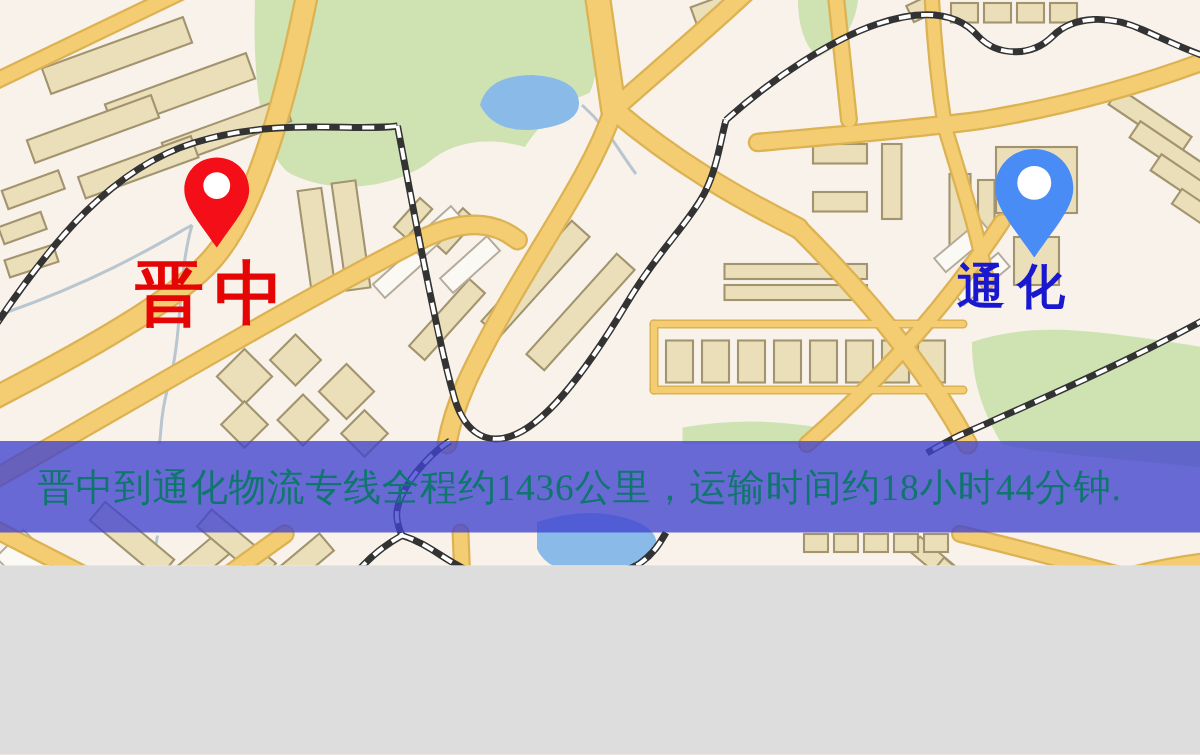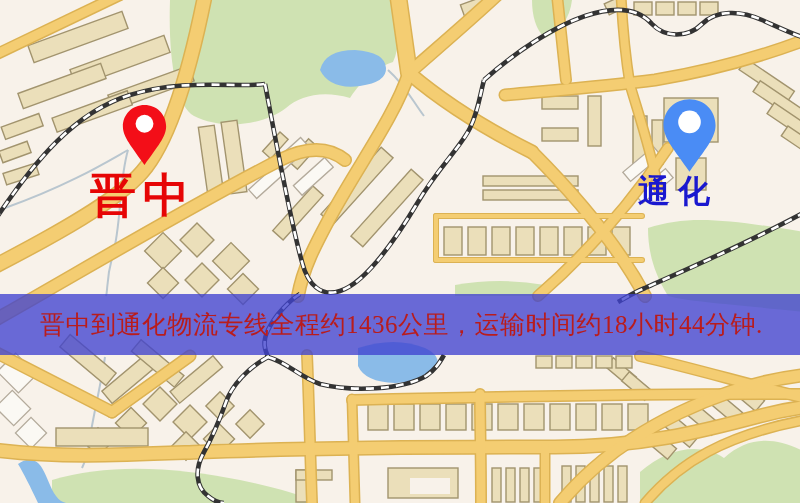--- a/index.html
+++ b/index.html
@@ -1,16 +1,16 @@
 <!DOCTYPE html>
 <html><head>
 <meta charset="utf-8">
 <style>
   html,body{margin:0;padding:0;background:#dddddd;font-family:"Liberation Sans",sans-serif;}
-  .stage{position:relative;width:800px;height:503px;overflow:hidden;background:#f8f2ea;}
+  .stage{position:relative;width:800px;height:377px;overflow:hidden;background:#f8f2ea;}
   .map{position:absolute;left:0;top:0;width:800px;height:503px;display:block;}
 
   
   .b{fill:#ebdfba;stroke:#a2946e;stroke-width:1.4;}
   .w{fill:#fbf9f4;stroke:#b4ab9c;stroke-width:1.3;}
   .patch{fill:#f8f2ea;stroke:none;}
   .road-casing path,.road-casing use{stroke:#dcb253;fill:none;stroke-linecap:round;}
   .road-fill path,.road-fill use{stroke:#f4cd72;fill:none;stroke-linecap:round;}
   .rail-base use{stroke:#333333;stroke-width:4.6;fill:none;stroke-linecap:butt;}
   .rail-dash use{stroke:#ffffff;stroke-width:2.6;fill:none;stroke-dasharray:8 7;}
@@ -18,21 +18,21 @@
 
   .marker{position:absolute;z-index:2;}
   .marker svg{display:block;}
   .pin-label{position:absolute;z-index:3;
     font-family:"Liberation Serif","DejaVu Serif",serif;font-weight:600;line-height:1;}
   .origin-label{left:90px;top:173px;font-size:46px;letter-spacing:7px;color:#e60505;}
   .destination-label{left:638px;top:175px;font-size:32px;letter-spacing:8px;color:#1a18cf;}
 
   .banner{position:absolute;left:0;top:294px;width:800px;height:61px;z-index:5;
     background:rgba(64,66,208,0.78);display:flex;align-items:center;}
-  .banner span{color:#b91c1c;font-size:25px;letter-spacing:0.5px;padding-left:40px;
+  .banner span{color:#0f766e;font-size:25px;letter-spacing:0.5px;padding-left:25px;
     white-space:nowrap;font-family:"Liberation Serif","DejaVu Serif",serif;}
 </style>
 </head>
 <body>
 
 <div class="stage">
 
   <svg class="map" viewBox="0 0 800 503" aria-hidden="true">
     <defs>
 

